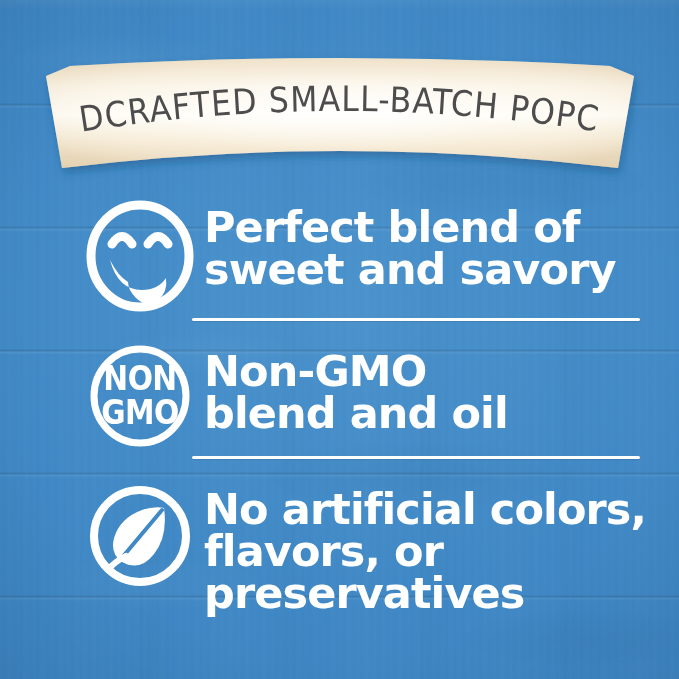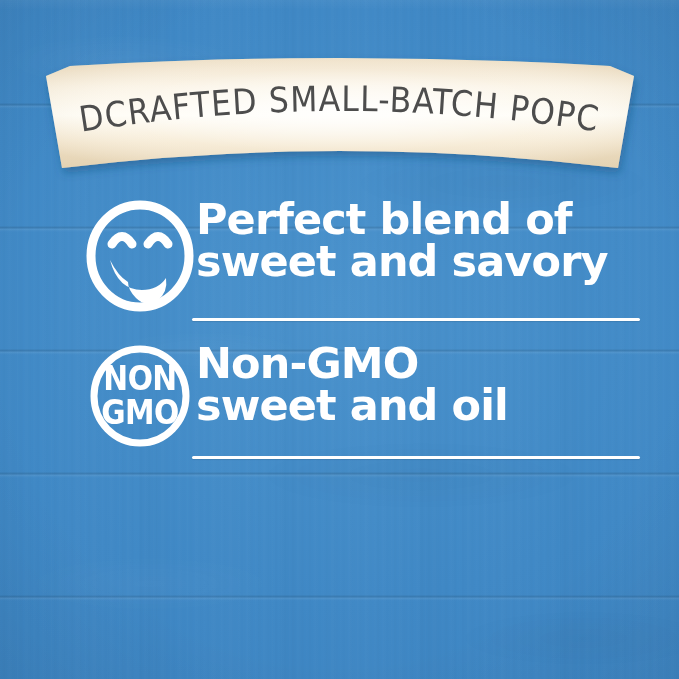--- a/index.html
+++ b/index.html
@@ -107,21 +107,21 @@
     flex: 0 0 196px;
     display: flex;
     justify-content: flex-end;
   }
   .icon-svg { display: block; }
   .copy-cell {
     flex: 1 1 auto;
     padding-right: 18px;
   }
   .headline {
-    margin: 0;
+    margin: 8px;
     color: #ffffff;
     font-family: "DejaVu Sans", "Liberation Sans", sans-serif;
     font-weight: 700;
     font-size: 43px;
     line-height: 0.98;
     letter-spacing: -0.9px;
     white-space: pre-line;
     text-rendering: optimizeLegibility;
   }
 
@@ -213,20 +213,40 @@
   <div class="feature" style="top:342px;">
     <div class="icon-cell">
       <svg class="icon-svg" width="112" height="108" viewBox="0 0 112 108">
         <ellipse cx="56" cy="54" rx="46" ry="47" fill="none" stroke="#ffffff" stroke-width="7"></ellipse>
         <text x="56" y="48" text-anchor="middle" font-family="&quot;DejaVu Sans Condensed&quot;, &quot;Liberation Sans Narrow&quot;, &quot;Liberation Sans&quot;, sans-serif" font-size="33" font-weight="700" fill="#ffffff" letter-spacing="-0.5">NON</text>
         <text x="56" y="82" text-anchor="middle" font-family="&quot;DejaVu Sans Condensed&quot;, &quot;Liberation Sans Narrow&quot;, &quot;Liberation Sans&quot;, sans-serif" font-size="33" font-weight="700" fill="#ffffff" letter-spacing="-0.5">GMO</text>
       </svg>
     </div>
     <div class="copy-cell">
       <p class="headline">Non-GMO
-sweet and oil</p>
+blend and oil</p>
     </div>
   </div>
 
   <div class="divider" style="top:456px;"></div>
 
+  <div class="feature" style="top:480px;">
+    <div class="icon-cell">
+      <svg class="icon-svg" width="112" height="112" viewBox="0 0 112 112">
+        <circle cx="56" cy="56" r="46" fill="none" stroke="#ffffff" stroke-width="8"></circle>
+        <path d="M 80 28
+                 Q 84 56 70 74
+                 Q 56 92 38 82
+                 Q 26 74 30 58
+                 Q 36 38 58 30
+                 Q 70 26 80 28 Z" fill="#ffffff"></path>
+        <path d="M 78 30 L 36 80" fill="none" stroke="#4089c6" stroke-width="4" stroke-linecap="round"></path>
+        <path d="M 42 76 Q 30 82 24 90" fill="none" stroke="#ffffff" stroke-width="6" stroke-linecap="round"></path>
+      </svg>
+    </div>
+    <div class="copy-cell">
+      <p class="headline">No artificial colors,
+flavors, or
+preservatives</p>
+    </div>
+  </div>
 
 </div>
 
 </body></html>

